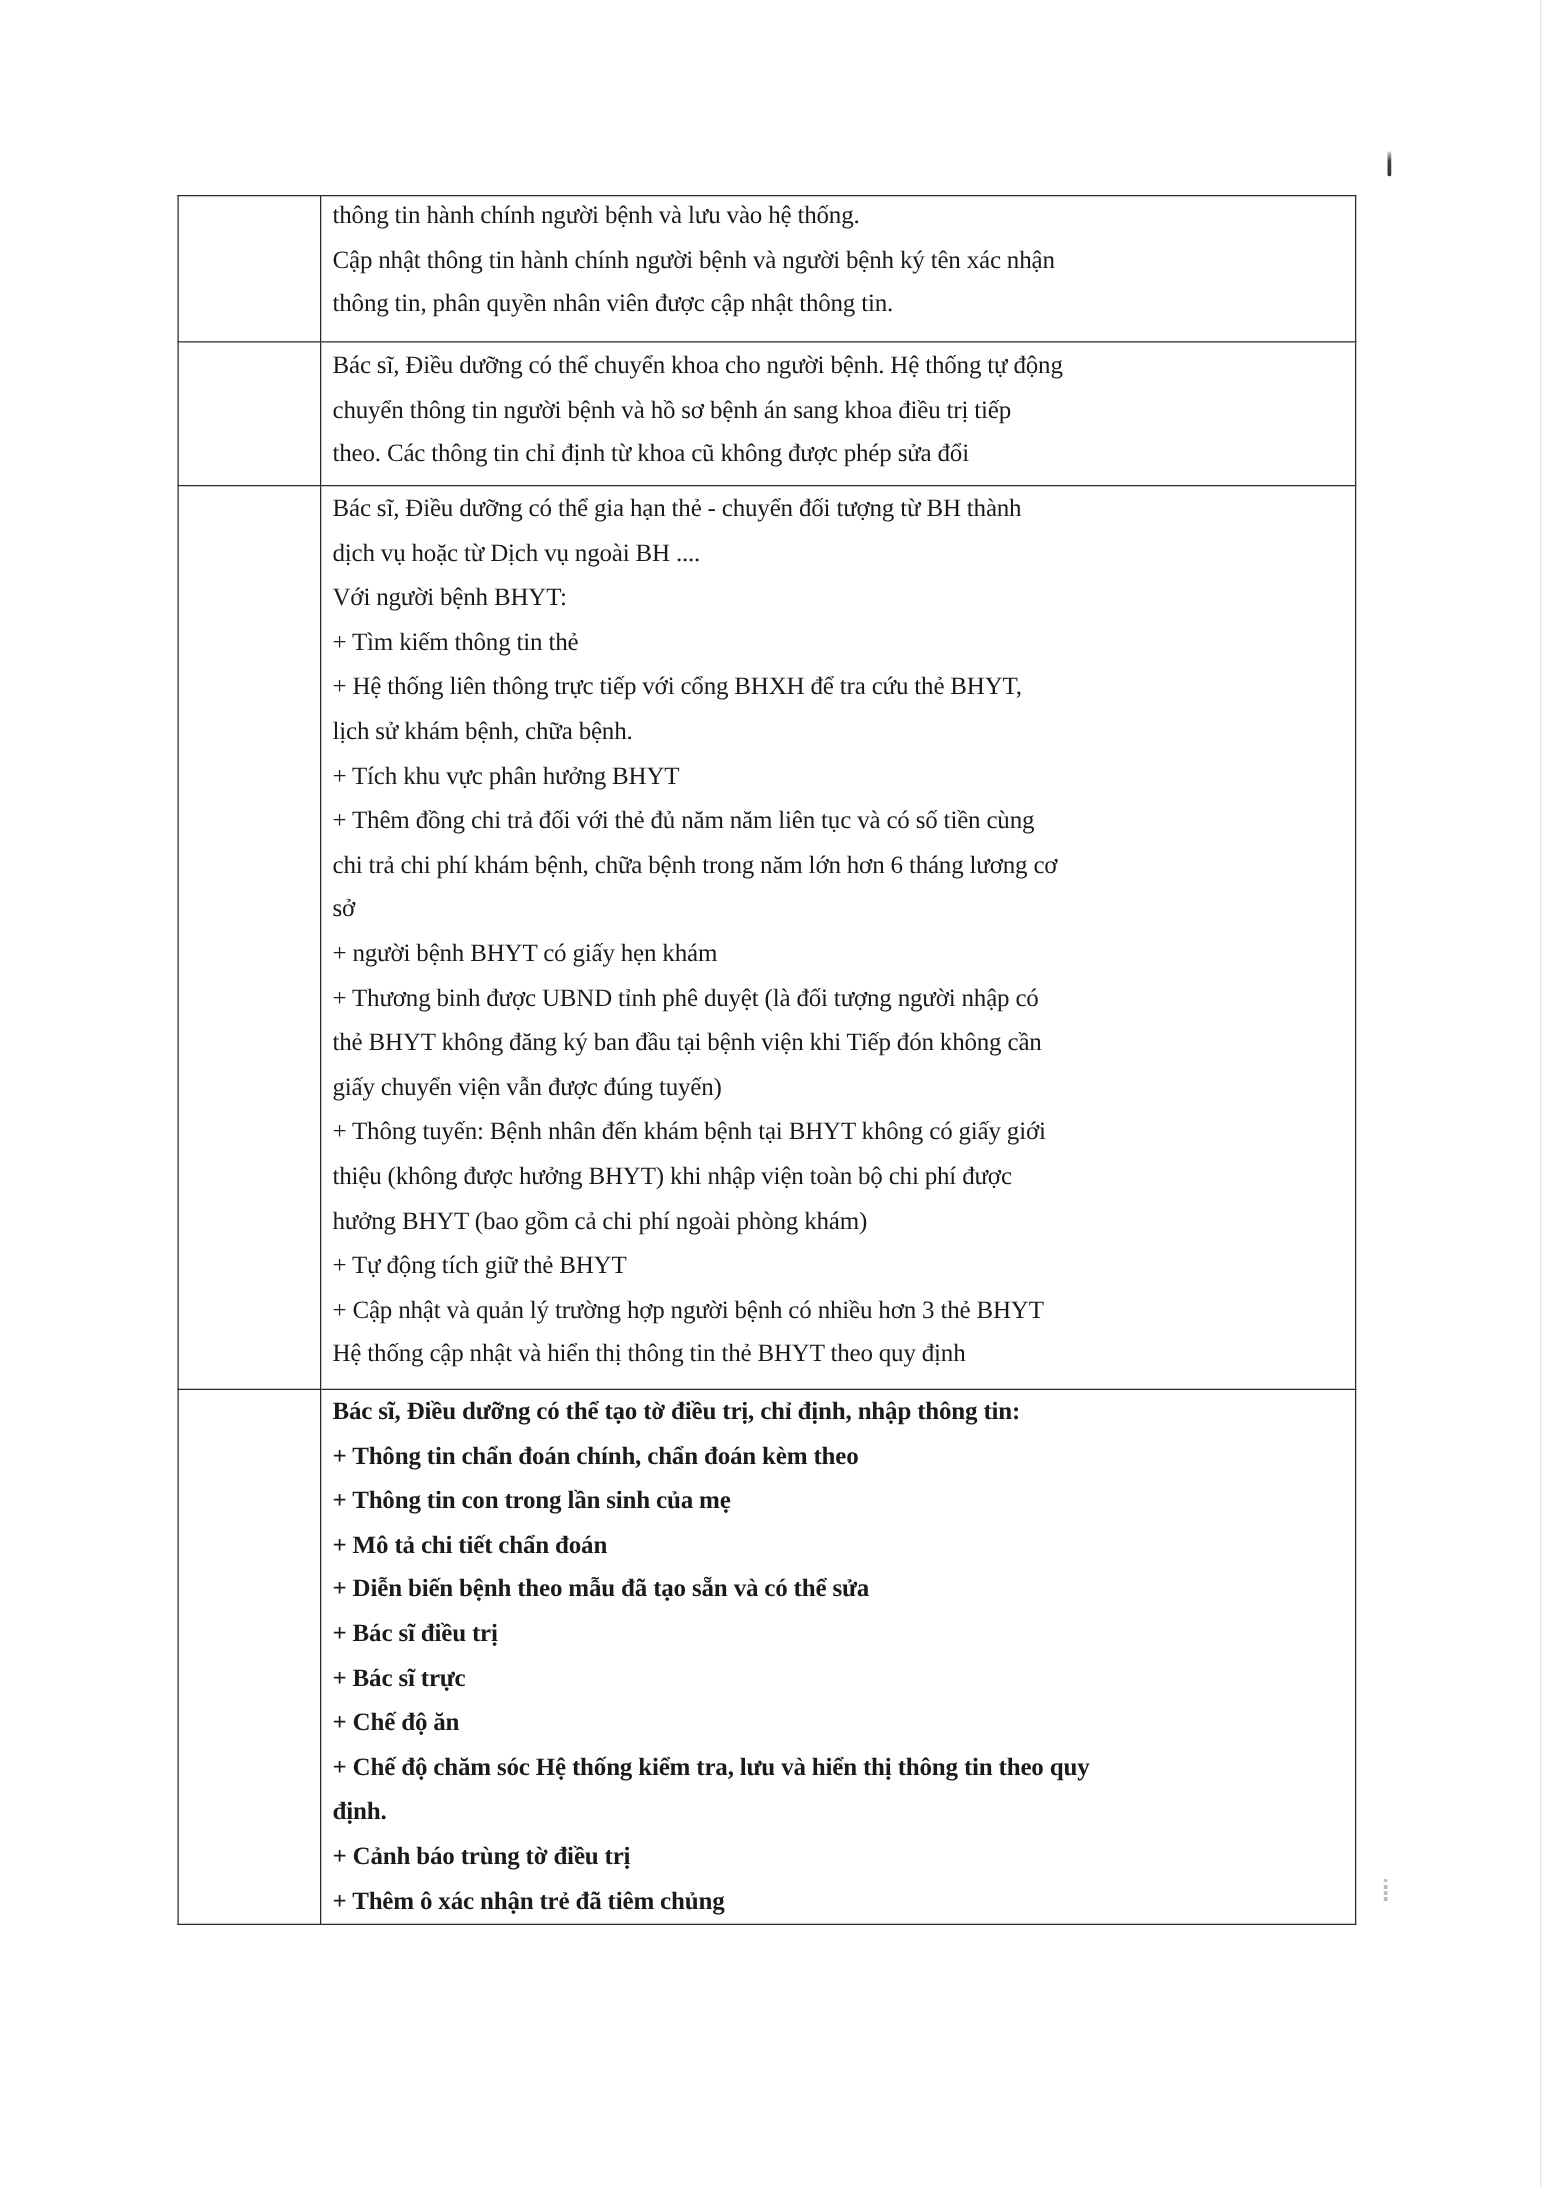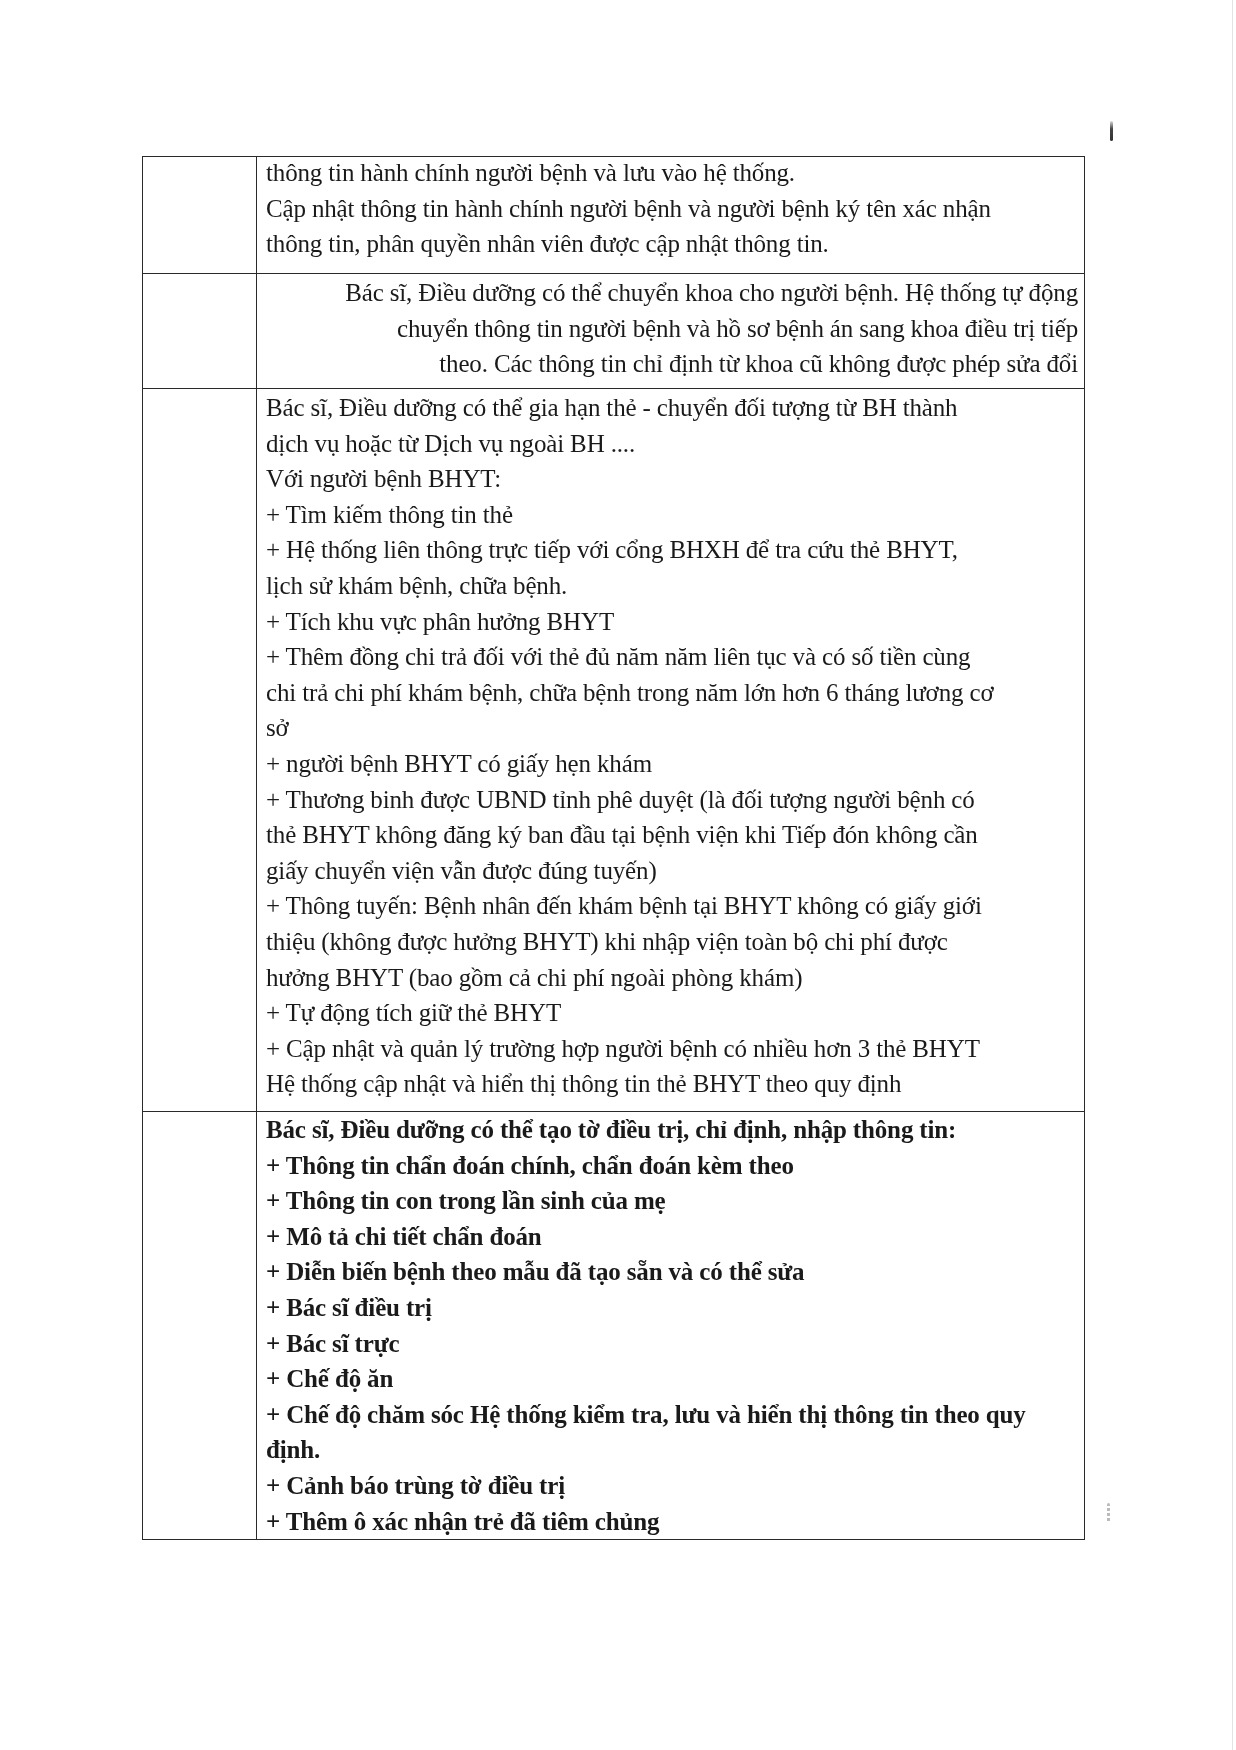--- a/index.html
+++ b/index.html
@@ -46,38 +46,38 @@
       position: absolute;
       left: 142px;
       top: 156px;
       width: 942px;
       border-collapse: collapse;
       table-layout: fixed;
     }
     table.req-table td {
       border: 1.5px solid #2a2a2a;
       vertical-align: top;
-      font-size: 25px;
+      font-size: 20px;
       line-height: 35.6px;
       padding: 0 6px 0 9px;
     }
     col.c-no { width: 114px; }
     col.c-desc { width: 828px; }
     td.no-cell {
       padding-left: 8px;
     }
     .line {
       display: block;
       white-space: nowrap;
       letter-spacing: -0.15px;
     }
     .row-1 td { height: 116px; }
     .row-1 .cell-inner { margin-top: -2px; }
     .row-2 td { height: 114px; }
-    .row-2 .cell-inner { margin-top: 1px; text-align: right; }
+    .row-2 .cell-inner { margin-top: 1px; }
     .row-3 td { height: 722px; }
     .row-3 .cell-inner { margin-top: 1px; }
     .row-35 td {
       height: 43px;
       font-weight: bold;
       line-height: 40px;
     }
     .row-35 .title { padding-left: 10px; display:inline-block; }
     .row-5 td { height: 426px; font-weight: bold; }
     .row-5 .cell-inner { margin-top: 0px; }
@@ -126,21 +126,21 @@
             <span class="line">dịch vụ hoặc từ Dịch vụ ngoài BH ....</span>
             <span class="line">Với người bệnh BHYT:</span>
             <span class="line">+ Tìm kiếm thông tin thẻ</span>
             <span class="line">+ Hệ thống liên thông trực tiếp với cổng BHXH để tra cứu thẻ BHYT,</span>
             <span class="line">lịch sử khám bệnh, chữa bệnh.</span>
             <span class="line">+ Tích khu vực phân hưởng BHYT</span>
             <span class="line">+ Thêm đồng chi trả đối với thẻ đủ năm năm liên tục và có số tiền cùng</span>
             <span class="line">chi trả chi phí khám bệnh, chữa bệnh trong năm lớn hơn 6 tháng lương cơ</span>
             <span class="line">sở</span>
             <span class="line">+ người bệnh BHYT có giấy hẹn khám</span>
-            <span class="line">+ Thương binh được UBND tỉnh phê duyệt (là đối tượng người bệnh có</span>
+            <span class="line">+ Thương binh được UBND tỉnh phê duyệt (là đối tượng người nhập có</span>
             <span class="line">thẻ BHYT không đăng ký ban đầu tại bệnh viện khi Tiếp đón không cần</span>
             <span class="line">giấy chuyển viện vẫn được đúng tuyến)</span>
             <span class="line">+ Thông tuyến: Bệnh nhân đến khám bệnh tại BHYT không có giấy giới</span>
             <span class="line">thiệu (không được hưởng BHYT) khi nhập viện toàn bộ chi phí được</span>
             <span class="line">hưởng BHYT (bao gồm cả chi phí ngoài phòng khám)</span>
             <span class="line">+ Tự động tích giữ thẻ BHYT</span>
             <span class="line">+ Cập nhật và quản lý trường hợp người bệnh có nhiều hơn 3 thẻ BHYT</span>
             <span class="line">Hệ thống cập nhật và hiển thị thông tin thẻ BHYT theo quy định</span>
           </div>
         </td>

